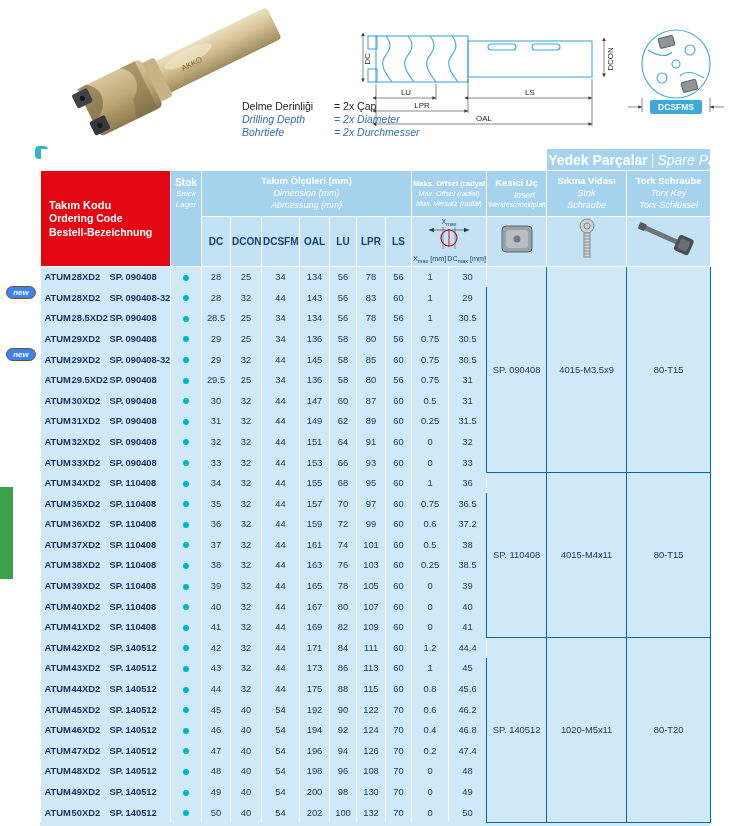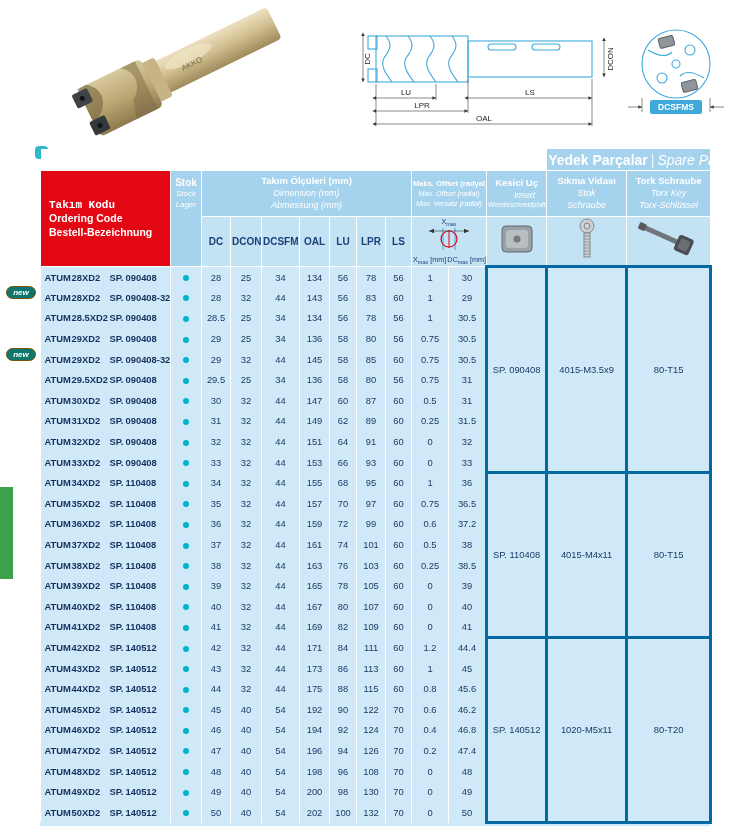--- a/index.html
+++ b/index.html
@@ -23,21 +23,21 @@
   #spec-table th { background: #a5d2ec; color: #fff; border: 1px solid #fff; text-align: center; vertical-align: middle; padding: 1px; font-weight: normal; overflow: hidden; }
   #spec-table tr.h-spare { height: 22px; }
   #spec-table th.spare-band { font-size: 14px; white-space: nowrap; }
   .spare-tr { font-weight: bold; }
   .spare-en, .spare-de { font-style: italic; }
   .spare-sep { margin: 0 3px; opacity: .85; }
   #spec-table td.head-blank { background: #fff; border: none; }
   #spec-table tr.h-main { height: 46px; }
   #spec-table tr.h-sub { height: 46px; }
   #spec-table th.code-head { background: #e30613; text-align: left; padding: 4px 4px 4px 8px; }
-  .code-l1 { font-weight: bold; font-size: 11px; line-height: 1.3; font-family: Liberation Mono, monospace; }
+  .code-l1 { font-weight: bold; font-size: 11px; line-height: 1.3; }
   .code-l2 { font-weight: bold; font-size: 10.5px; line-height: 1.3; }
   .hl1 { font-weight: bold; font-size: 9.5px; line-height: 1.32; white-space: nowrap; }
   .hl2 { font-style: italic; font-size: 9px; line-height: 1.32; white-space: nowrap; }
   #spec-table th.offset-head .hl1 { font-size: 7.6px; }
   #spec-table th.offset-head .hl2 { font-size: 7.2px; }
   #spec-table th.insert-head .hl2 { font-size: 8.5px; padding-left: 16px; }
   #spec-table th.insert-head .hl3 { font-style: italic; font-size: 6.8px; line-height: 1.32; white-space: nowrap; }
   #spec-table th.stock-head { vertical-align: top; padding-top: 5px; }
   .stock-l1 { font-weight: bold; font-size: 10px; line-height: 1.32; }
   .stock-l2 { font-style: italic; font-size: 8px; line-height: 1.32; }
@@ -49,22 +49,22 @@
   .off-labels { display: flex; font-size: 7.2px; color: #1a4078; margin-top: 1px; }
   .off-lab { flex: 1; white-space: nowrap; }
   #spec-table tbody td { background: #cfe9f8; border-right: 1px solid #fff; color: #1c3a66; font-size: 9.4px; text-align: center; padding: 0; height: 20.6px; white-space: nowrap; }
   #spec-table tbody tr { height: 20.6px; }
   #spec-table td.c-code { text-align: left; padding-left: 4px; }
   .cp { display: inline-block; font-weight: bold; color: #15305f; font-size: 9.4px; }
   .cp-brand { width: 27px; }
   .cp-size { width: 38px; }
   .cp-sp { width: 16px; }
   .dot { display: inline-block; width: 6px; height: 6px; border-radius: 50%; background: #00b2cc; vertical-align: middle; }
-  #spec-table td.c-group { border: 3px solid #0369a1; font-size: 9.4px; }
-  .new-badge { position: absolute; left: 6px; width: 30px; height: 13px; background: #0f766e; border: 1px solid #7a5200; border-radius: 7px; color: #fff; font-size: 8px; font-weight: bold; font-style: italic; text-align: center; line-height: 11px; }
+  #spec-table td.c-group { border: 1px solid #0369a1; font-size: 9.4px; }
+  .new-badge { position: absolute; left: 6px; width: 30px; height: 13px; background: #3b82f6; border: 1px solid #7a5200; border-radius: 7px; color: #fff; font-size: 8px; font-weight: bold; font-style: italic; text-align: center; line-height: 11px; }
 </style>
 </head>
 <body>
 
 <div id="page">
 
   <svg class="abs" style="left:44px;top:0" width="252" height="148" viewBox="0 0 252 148">
     <defs>
       <linearGradient id="gshank" x1="0" y1="0" x2="0" y2="1">
         <stop offset="0" stop-color="#ece0bf"></stop>
@@ -154,20 +154,34 @@
     <g stroke="#3a3a3a" stroke-width="0.6" fill="none">
       <line x1="16" y1="72" x2="16" y2="86"></line>
       <line x1="84" y1="72" x2="84" y2="86"></line>
       <line x1="2" y1="81" x2="16" y2="81" marker-end="url(#arE2)"></line>
       <line x1="98" y1="81" x2="84" y2="81" marker-end="url(#arE2)"></line>
     </g>
     <rect x="24" y="74" width="52" height="14" rx="2" fill="#3fa9dc"></rect>
     <text x="50" y="84" font-size="8.5" fill="#fff" font-weight="bold" text-anchor="middle">DCSFMS</text>
   </svg>
 
+  <div class="note">
+    <div class="note-row lang-tr">
+      <span class="note-label">Delme Derinliği</span>
+      <span>= 2x Çap</span>
+    </div>
+    <div class="note-row lang-en">
+      <span class="note-label">Drilling Depth</span>
+      <span>= 2x Diameter</span>
+    </div>
+    <div class="note-row lang-de">
+      <span class="note-label">Bohrtiefe</span>
+      <span>= 2x Durchmesser</span>
+    </div>
+  </div>
 
   <div class="corner-chip"></div>
   <div class="green-tab"></div>
   <div class="bottom-edge"></div>
 
   <table id="spec-table">
     <colgroup>
       <col style="width:130px">
         <col style="width:31px">
         <col style="width:29px">

